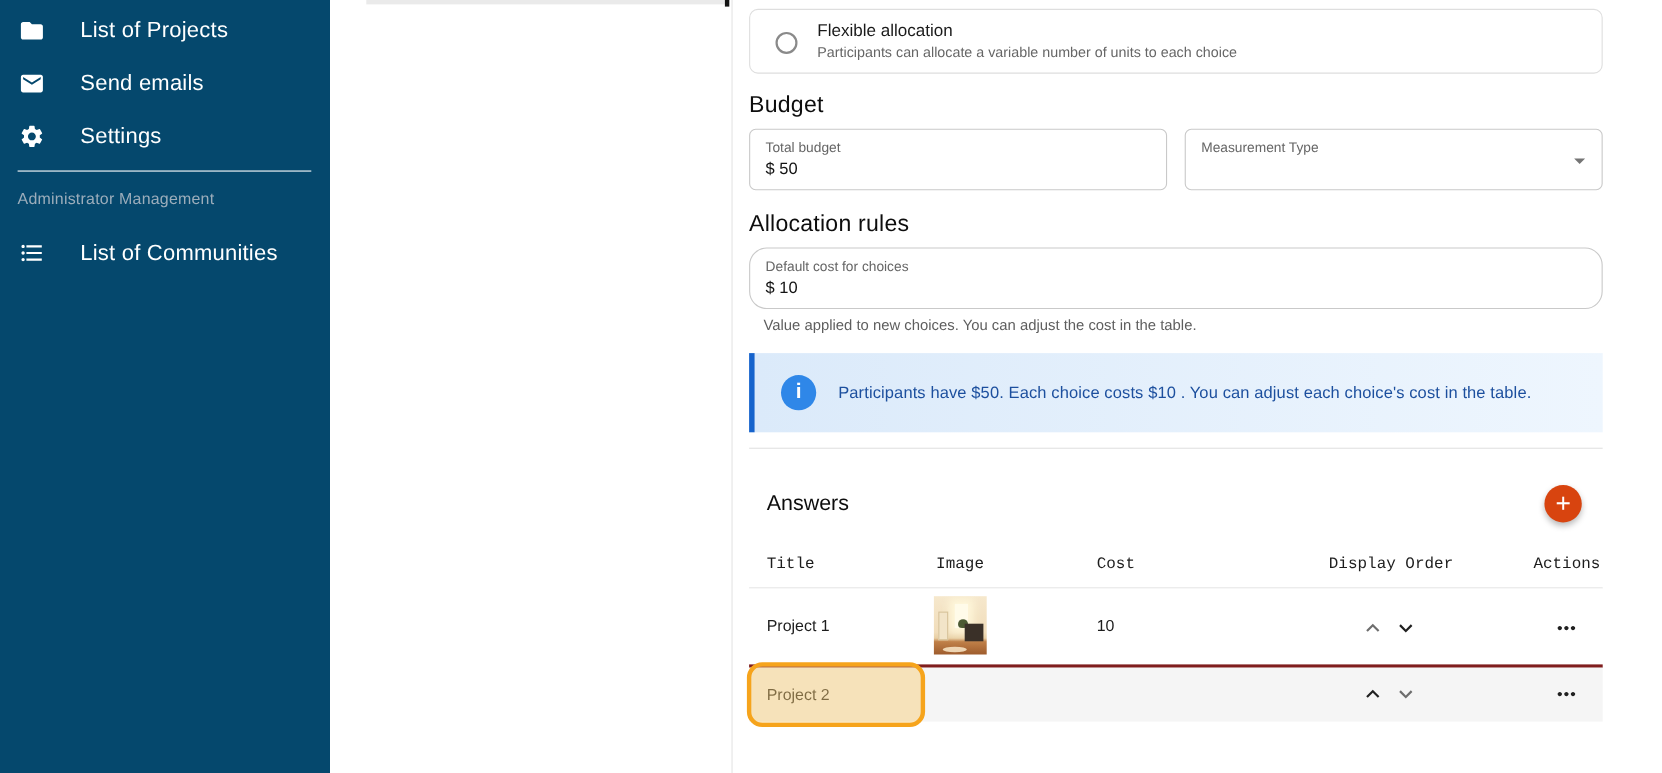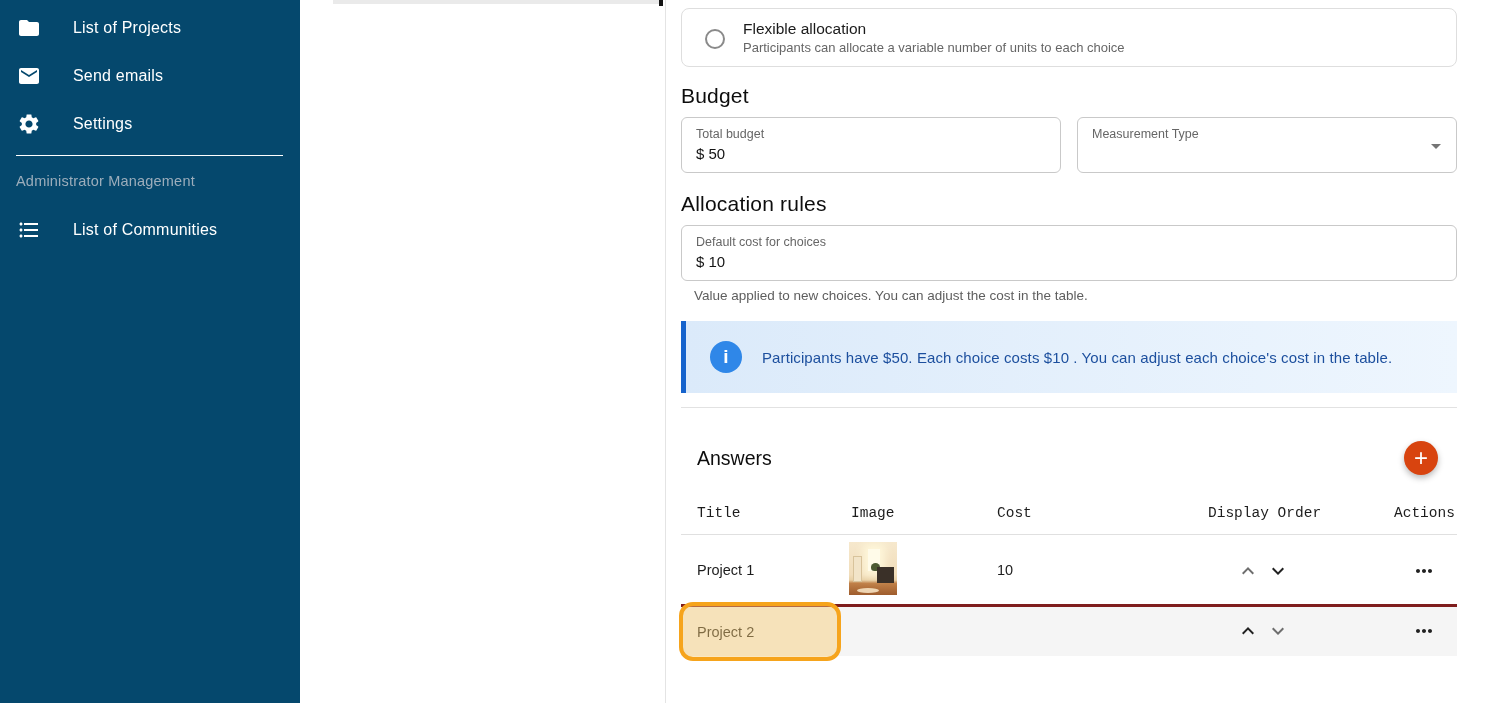--- a/index.html
+++ b/index.html
@@ -18,21 +18,21 @@
     width: 300px; height: 703px;
     background: #05486d;
   }
   .nav-item {
     position: absolute; left:0; width:300px; height:48px;
     display:flex; align-items:center; padding-left:17px;
     color:#ffffff; cursor:pointer;
   }
   .nav-item .nav-icon { width:24px; height:24px; flex:0 0 24px; }
   .nav-item .nav-icon svg { width:24px; height:24px; fill:#ffffff; display:block; }
-  .nav-item .nav-label { margin-left:32px; font-size:16px; letter-spacing:.2px; }
+  .nav-item .nav-label { margin-left:32px; font-size:20px; letter-spacing:.2px; }
   .sidebar-divider {
     position:absolute; left:16px; top:155px; width:267px; height:0;
     border-top:1.5px solid #ffffff;
   }
   .sidebar-section-label {
     position:absolute; left:16px; top:173px;
     font-size:14.5px; color:#9cadbb; letter-spacing:.2px;
   }
 
   
@@ -68,21 +68,21 @@
   .h-alloc  { top:188px; }
 
   .field {
     position:absolute; height:56px; background:#fff;
     border:1px solid #c9c9c9; border-radius:6px; padding:9px 14px 0 14px;
   }
   .field .f-label { font-size:12.5px; color:#666666; line-height:15px; }
   .field .f-value { font-size:15px; color:#141414; line-height:20px; margin-top:2px; }
   .f-total { left:0;  top:113px; width:380px; }
   .f-mtype { left:396px; top:113px; width:380px; cursor:pointer; }
-  .f-default { left:0; top:221px; width:776px; }
+  .f-default { left:0; top:221px; width:776px;border-radius:16px; }
   .select-arrow {
     position:absolute; right:8px; top:16px; width:24px; height:24px;
   }
   .select-arrow svg { fill:#757575; width:24px; height:24px; }
 
   .helper-text { position:absolute; left:13px; top:284px; font-size:13.5px; color:#5e5e5e; }
 
   .info-alert {
     position:absolute; left:0; top:317px; width:776px; height:72px;
     background:linear-gradient(90deg,#dbeafa 0%, #eef6fe 100%);

